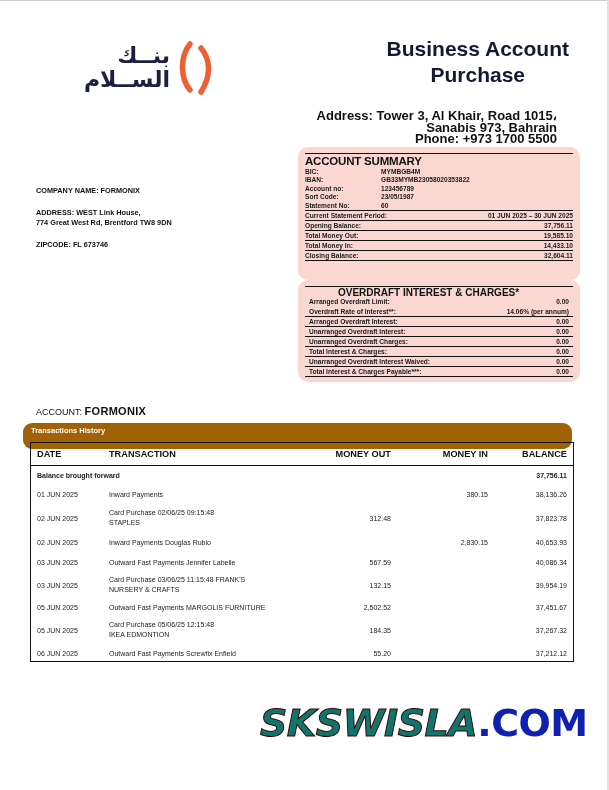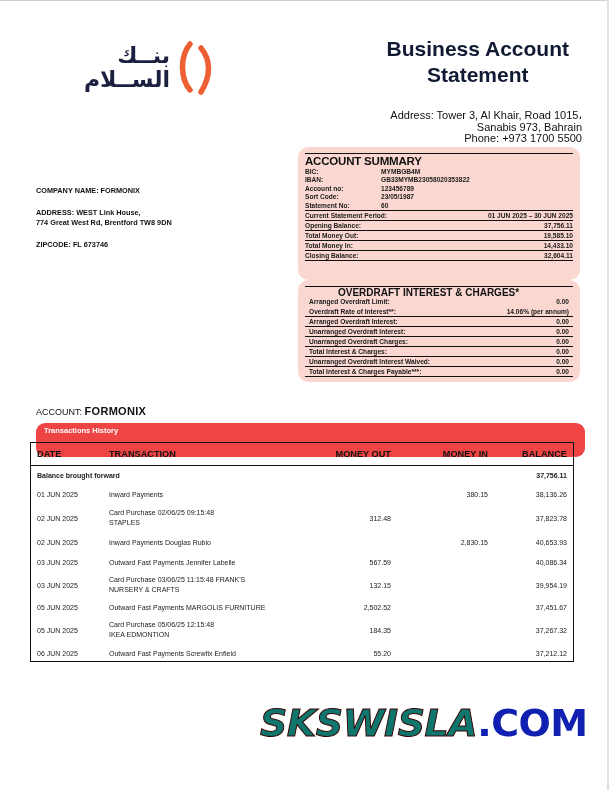--- a/index.html
+++ b/index.html
@@ -8,21 +8,21 @@
   .rightline { position: absolute; right: 0; top: 0; width: 2px; height: 790px; background: #e2e2e2; }
 
   
   .logo { position: absolute; left: 32px; top: 44px; width: 190px; height: 55px; }
   .logo .arabic { position: absolute; left: 0; top: 0; font-family: "DejaVu Sans", sans-serif; font-size: 22px; font-weight: bold; color: #1a2040; letter-spacing: 1px; direction: rtl; width: 138px; text-align: right; line-height: 24px; }
   .logo .latin { position: absolute; left: 0; top: 27px; font-size: 19px; font-weight: bold; color: #1a2040; letter-spacing: 0.2px; white-space: nowrap; }
   .logo .mark { position: absolute; left: 147px; top: -4px; width: 38px; height: 56px; }
 
   
   .title { position: absolute; right: 40px; top: 36px; text-align: center; font-size: 21px; font-weight: bold; color: #111a33; line-height: 26px; }
-  .bank-address { position: absolute; right: 27px; top: 110px; text-align: right; font-size: 11px; line-height: 11.5px; color: #111; }
+  .bank-address { position: absolute; right: 52px; top: 110px; text-align: right; font-size: 13px; line-height: 11.5px; color: #111; font-weight: bold; }
 
   
   .company { position: absolute; left: 36px; top: 186px; font-size: 7.3px; font-weight: bold; color: #111; line-height: 10px; }
   .company .blk { margin-bottom: 12px; }
 
   
   .panel { position: absolute; background: #fad8d1; border-radius: 10px; }
   .summary { left: 298px; top: 147px; width: 282px; height: 133px; }
   .overdraft { left: 298px; top: 280px; width: 282px; height: 102px; }
   .panel .inner { position: absolute; left: 7px; right: 7px; top: 6px; }
@@ -32,21 +32,21 @@
   .kv .k { width: 76px; }
   .row-line { display: flex; justify-content: space-between; font-size: 6.6px; font-weight: bold; line-height: 9px; border-bottom: 1.1px solid #111; color: #1a1a1a; }
   .row-line.first { border-top: 1.1px solid #111; }
   .overdraft .heading { font-size: 10px; font-weight: bold; line-height: 9px; margin-top: 1px; padding-left: 4px; margin-left: 29px; }
   .overdraft .row-line, .overdraft .plain { padding: 0 4px; }
   .plain { display: flex; justify-content: space-between; font-size: 6.6px; font-weight: bold; line-height: 9.5px; color: #1a1a1a; }
 
   
   .account-label { position: absolute; left: 36px; top: 405px; font-size: 9px; color: #111; }
   .account-label b { font-size: 11px; letter-spacing: 0.3px; }
-  .hist-bar { position: absolute; left: 36px; top: 423px; width: 549px; height: 34px; background: #ef4444; border-radius: 9px; }
+  .hist-bar { position: absolute; left: 23px; top: 423px; width: 549px; height: 26px; background: #a16207; border-radius: 9px; }
   .hist-bar span { position: absolute; left: 8px; top: 3px; font-size: 7.5px; font-weight: bold; color: #ffffff; }
 
   
   .tx { position: absolute; left: 30px; top: 442px; width: 544px; height: 220px; border: 1.2px solid #111; box-sizing: border-box; }
   .tx .hdr { position: absolute; left: 0; right: 0; top: 0; height: 22px; border-bottom: 1.2px solid #111; font-size: 9.2px; font-weight: bold; }
   .tx .cell { position: absolute; white-space: nowrap; }
   .c-date { left: 6px; }
   .c-desc { left: 78px; }
   .c-out { right: 182px; text-align: left; }
   .c-in { right: 85px; text-align: right; }
@@ -70,21 +70,21 @@
 <div class="logo">
   <div class="arabic">بنــك الســلام</div>
   <svg class="mark" viewBox="0 0 38 56">
     <path d="M11 4 C 1 16, 1 38, 11 50" stroke="#ee5f33" stroke-width="5.5" fill="none" stroke-linecap="round"></path>
     <path d="M22 8 C 32 20, 32 36, 22 52" stroke="#ee5f33" stroke-width="5.5" fill="none" stroke-linecap="round"></path>
   </svg>
 </div>
 
 <div class="title">
   <div>Business Account</div>
-  <div>Statement</div>
+  <div>Purchase</div>
 </div>
 
 <div class="bank-address">
   <div>Address: Tower 3, Al Khair, Road 1015،</div>
   <div>Sanabis 973, Bahrain</div>
   <div>Phone:  +973 1700 5500</div>
 </div>
 
 <div class="company">
   <div class="blk">COMPANY NAME: FORMONIX</div>

